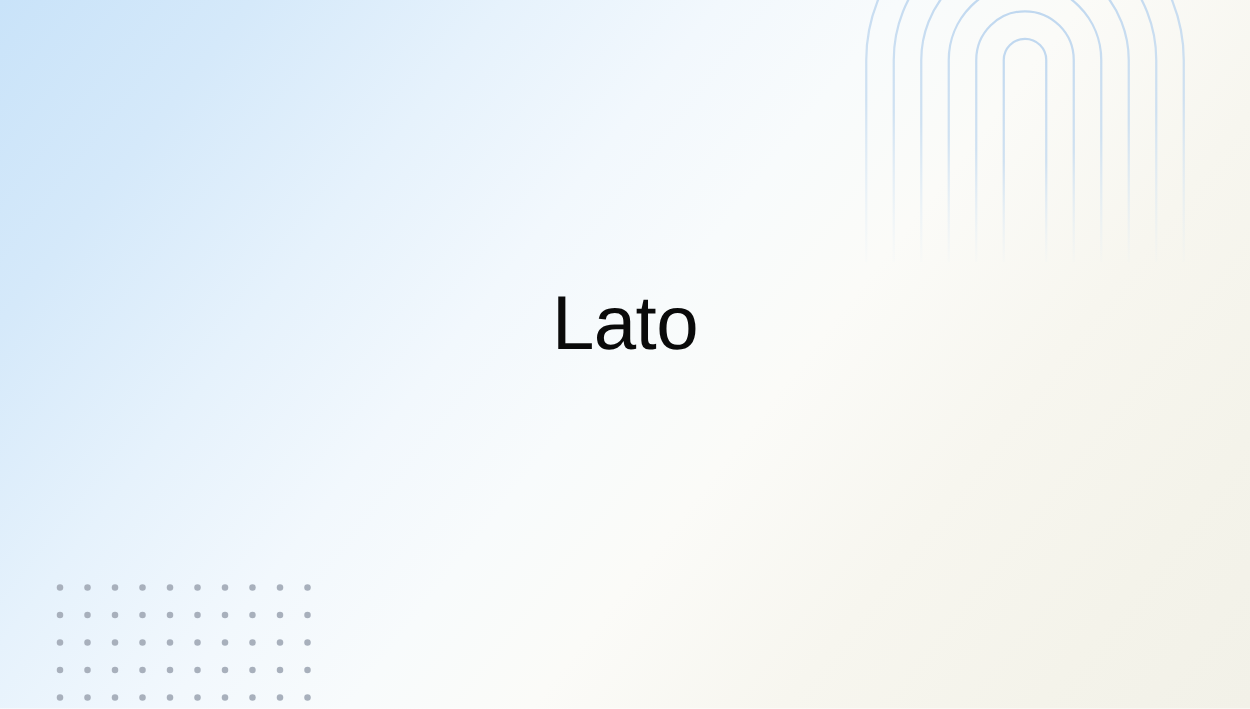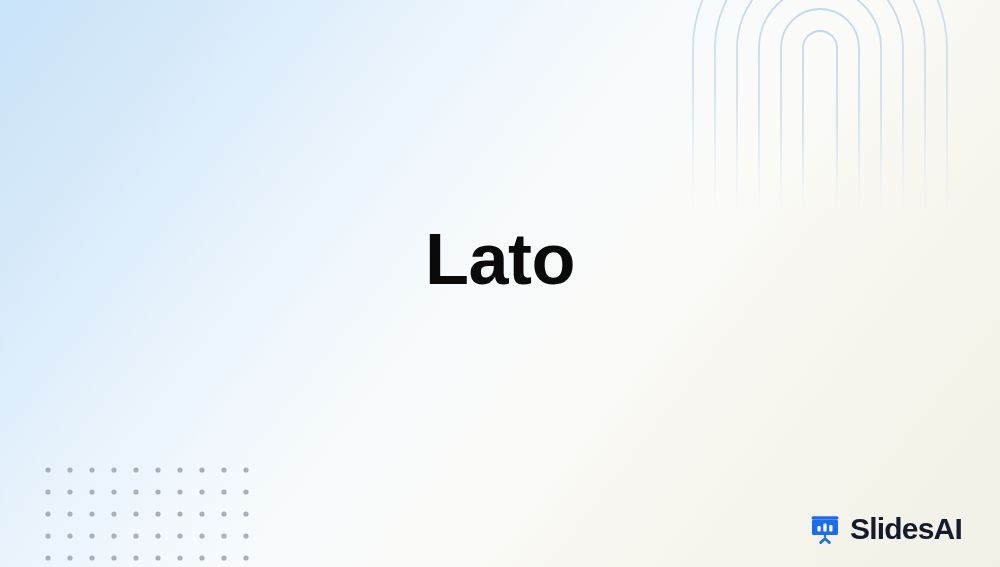--- a/index.html
+++ b/index.html
@@ -61,22 +61,22 @@
     width: 1000px;
     height: 567px;
     display: flex;
     flex-direction: column;
     align-items: center;
     justify-content: center;
     text-align: center;
   }
 
   #slide-title {
-    font-size: 72px;
-    font-weight: 700;
+    font-size: 61px;
+    font-weight: 400;
     color: #0a0a0a;
     letter-spacing: -0.5px;
     line-height: 1;
     margin: 0 0 50px 0;
     padding: 0;
   }
 
   #slide-subtitle {
     font-size: 44px;
     font-weight: 400;
@@ -191,32 +191,14 @@
           <circle cx="180" cy="92" r="2.6"></circle>
           <circle cx="202" cy="92" r="2.6"></circle>
       </g>
     </svg>
   </div>
 
   <div id="content">
     <h1 id="slide-title">Lato</h1>
   </div>
 
-  <div id="logo">
-    <span id="logo-mark">
-      <svg viewBox="0 0 32 32" xmlns="http://www.w3.org/2000/svg" aria-hidden="true">
-
-        <rect x="2.5" y="3.2" width="27" height="3.4" rx="1.6" fill="#1a6cf0"></rect>
-
-        <path d="M4.6 6.6 H27.4 A1.6 1.6 0 0 1 29 8.2 V20.4 A1.6 1.6 0 0 1 27.4 22 H4.6 A1.6 1.6 0 0 1 3 20.4 V8.2 A1.6 1.6 0 0 1 4.6 6.6 Z" fill="#1a6cf0"></path>
-
-        <rect x="8.4" y="13.0" width="3.3" height="5.6" rx="1.1" fill="#ffffff"></rect>
-        <rect x="14.3" y="10.6" width="3.3" height="8.0" rx="1.1" fill="#ffffff"></rect>
-        <rect x="20.2" y="12.0" width="3.3" height="6.6" rx="1.1" fill="#ffffff"></rect>
-
-        <path d="M15.0 22 h2.0 v2.6 h-2.0 z" fill="#1a6cf0"></path>
-        <path d="M16.0 24.0 L10.6 28.6 a1.4 1.4 0 0 0 1.8 2.1 L16.0 27.4 L19.6 30.7 a1.4 1.4 0 0 0 1.8 -2.1 Z" fill="#1a6cf0"></path>
-      </svg>
-    </span>
-    <span id="logo-wordmark">SlidesAI</span>
-  </div>
 
 </div>
 
 </body></html>

